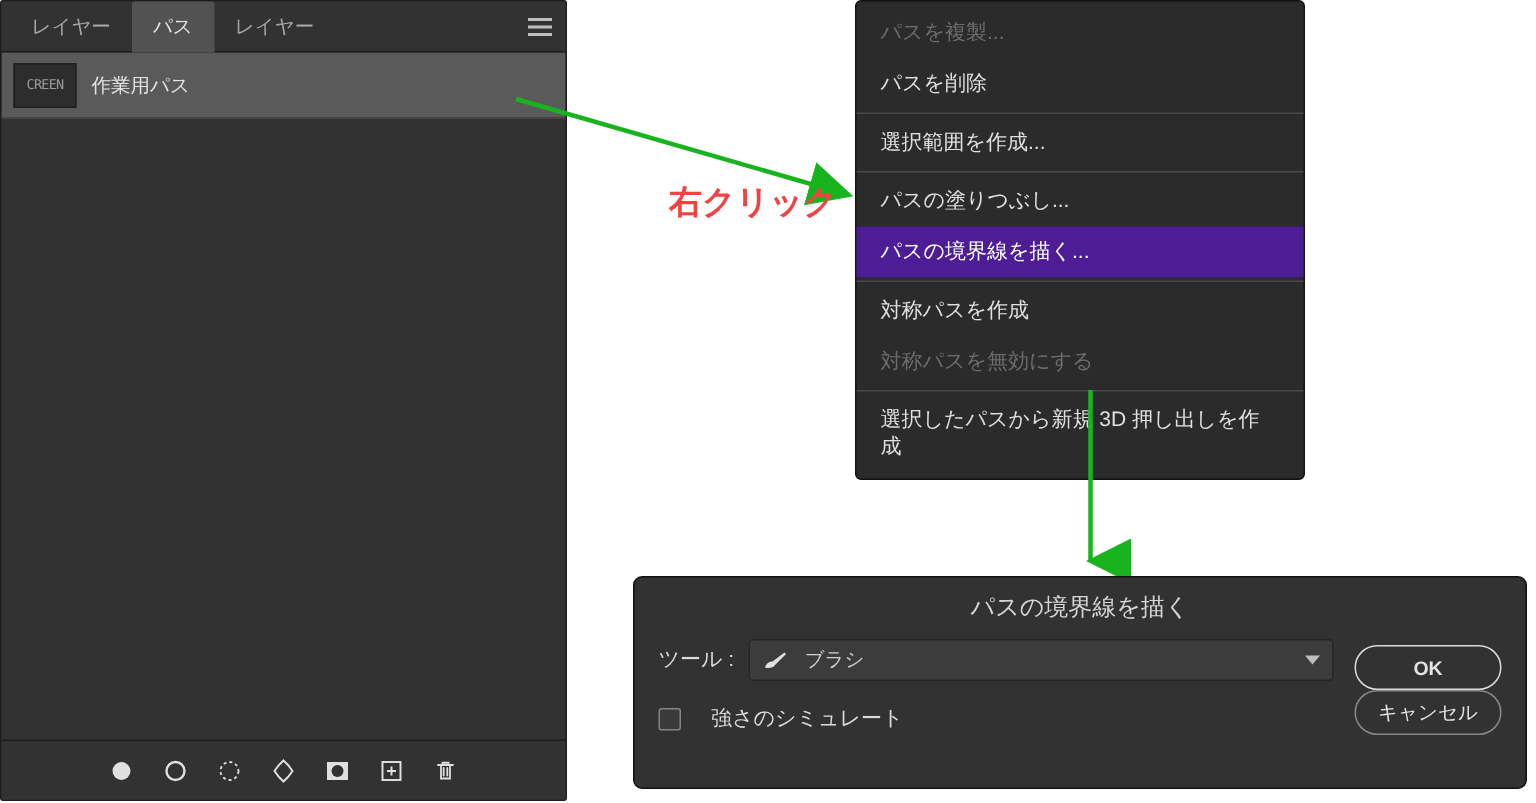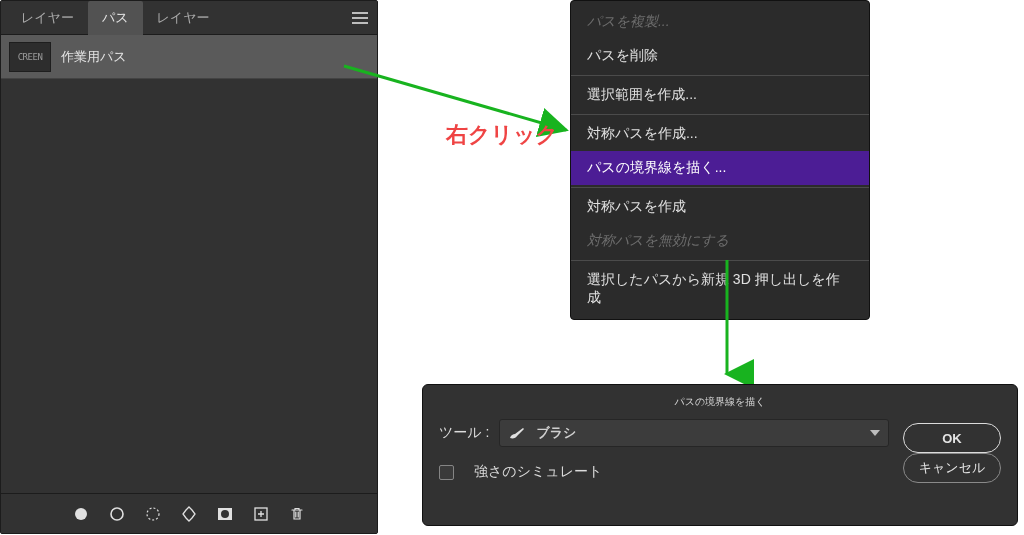--- a/index.html
+++ b/index.html
@@ -116,21 +116,21 @@
     border: 1px solid #111;
     border-radius: 4px;
     padding: 4px 0;
   }
   .ctx-item {
     padding: 8px 16px;
     color: #e0e0e0;
     font-size: 14px;
     cursor: pointer;
   }
-  .ctx-item.disabled { color: #6c6c6c; cursor: default; font-style: italic; }
+  .ctx-item.disabled { color: #6c6c6c; cursor: default; }
   .ctx-item.highlight { background: #4c1d95; color: #fff; }
   .ctx-sep { height: 1px; background: #4b4b4b; margin: 2px 0; }
 
   
   .rc-label {
     position: absolute;
     left: 446px; top: 120px;
     font-size: 22px;
     font-weight: 700;
     color: #ef4444;
@@ -146,21 +146,21 @@
     width: 596px;
     height: 142px;
     background: #323232;
     border: 1px solid #111;
     border-radius: 6px;
     padding: 10px 16px 14px 16px;
   }
   .dlg-title {
     text-align: center;
     color: #d6d6d6;
-    font-size: 10px;
+    font-size: 16px;
     padding-bottom: 10px;
   }
   .dlg-body {
     display: flex;
     align-items: flex-start;
     gap: 14px;
   }
   .dlg-left { flex: 1; }
   .dlg-row {
     display: flex;
@@ -174,21 +174,20 @@
     display: flex;
     align-items: center;
     height: 28px;
     background: #3c3c3c;
     border: 1px solid #262626;
     border-radius: 3px;
     padding: 0 8px;
     gap: 10px;
     position: relative;
     cursor: pointer;
-    font-weight: bold;
   }
   .dlg-select .chevron {
     position: absolute;
     right: 8px; top: 50%; transform: translateY(-50%);
     width: 0; height: 0;
     border-left: 5px solid transparent;
     border-right: 5px solid transparent;
     border-top: 6px solid #bdbdbd;
   }
   .dlg-brush-icon {
@@ -293,21 +292,21 @@
 </svg>
 
 <div class="rc-label">右クリック</div>
 
 <div class="context-menu">
   <div class="ctx-item disabled">パスを複製...</div>
   <div class="ctx-item">パスを削除</div>
   <div class="ctx-sep"></div>
   <div class="ctx-item">選択範囲を作成...</div>
   <div class="ctx-sep"></div>
-  <div class="ctx-item">対称パスを作成...</div>
+  <div class="ctx-item">パスの塗りつぶし...</div>
   <div class="ctx-item highlight">パスの境界線を描く...</div>
   <div class="ctx-sep"></div>
   <div class="ctx-item">対称パスを作成</div>
   <div class="ctx-item disabled">対称パスを無効にする</div>
   <div class="ctx-sep"></div>
   <div class="ctx-item">選択したパスから新規 3D 押し出しを作成</div>
 </div>
 
 <svg class="arrow" style="left:712px; top:256px; width:30px; height:130px;">
   <defs>

